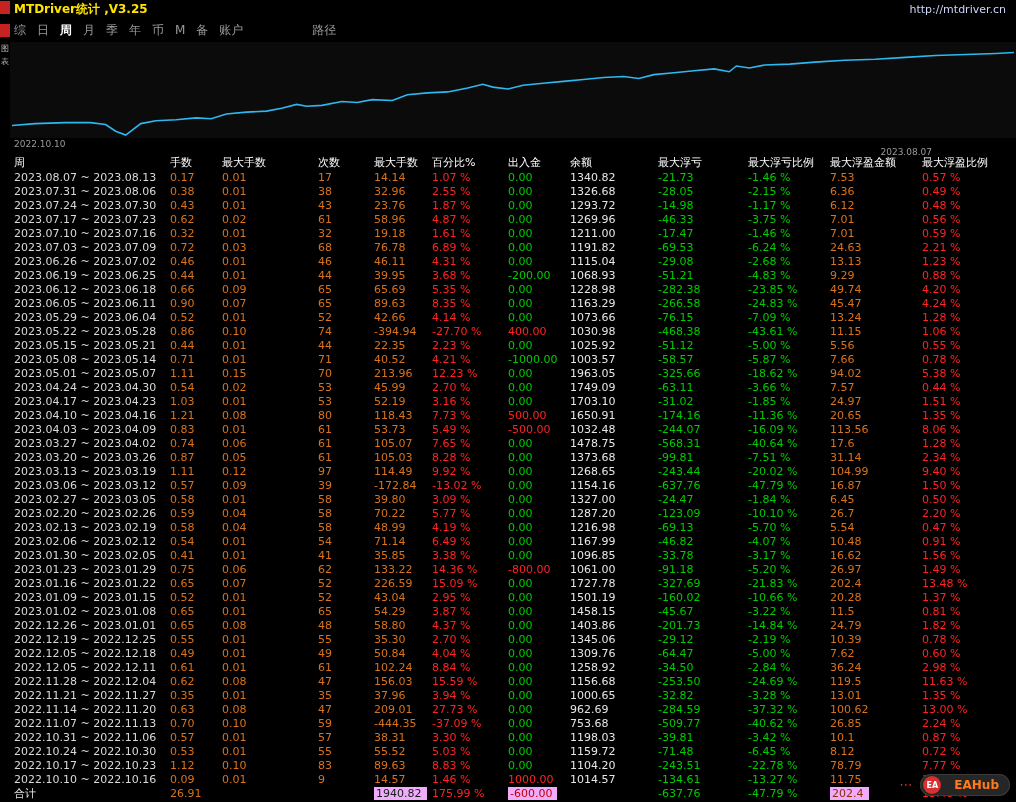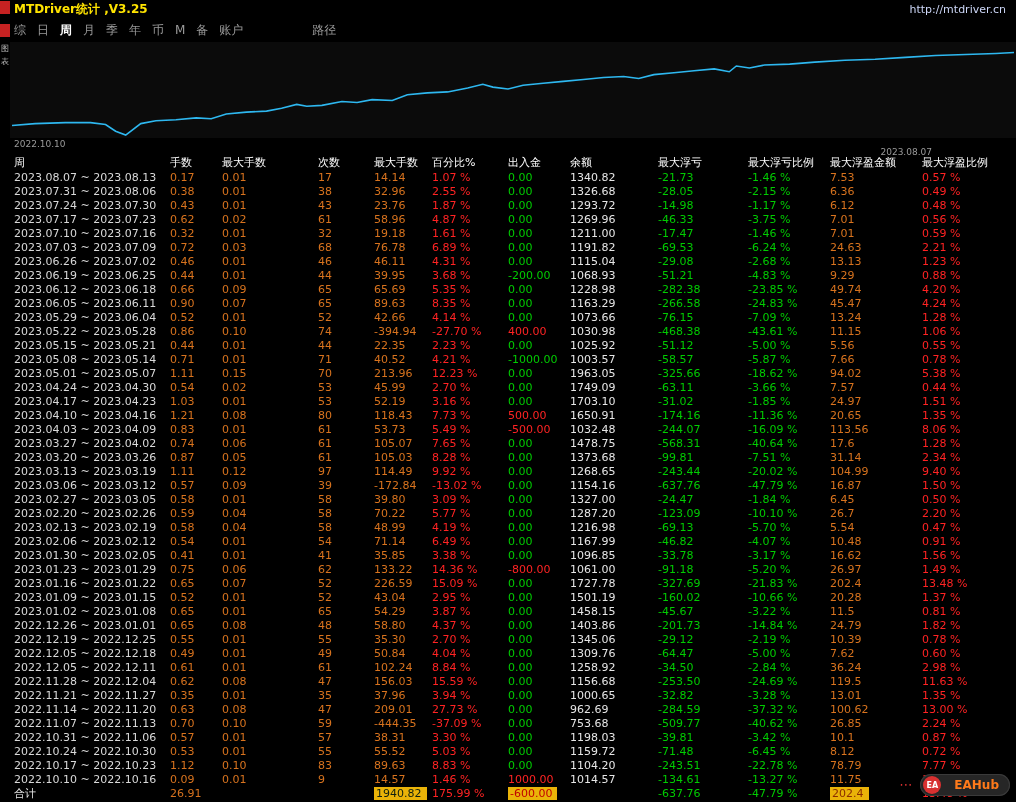--- a/index.html
+++ b/index.html
@@ -38,21 +38,21 @@
     align-items:center;padding-left:4px;white-space:nowrap;
   }
   .thead{height:16px;color:#fff;}
   .row{height:14px;}
   .total-row{height:14px;}
   .c-date{color:#d9d9d9;}
   .c-white{color:#e6e6e6;}
   .c-orange{color:#d8731e;}
   .c-red{color:#ff2323;}
   .c-green{color:#00cc00;}
-  .hl{display:inline-block;background:#eab308;padding:0 5px 0 2px;line-height:13px;}
+  .hl{display:inline-block;background:#f0abfc;padding:0 5px 0 2px;line-height:13px;}
   .hl-dark{color:#102010;}
   .hl-red{color:#c00000;}
   .hl-brown{color:#8a2d00;}
   
   .watermark{position:absolute;right:6px;bottom:6px;display:flex;align-items:center;gap:6px;z-index:8;}
   .wm-dots{color:#d83030;font-size:13px;letter-spacing:2px;line-height:10px;}
   .wm-pill{display:flex;align-items:center;gap:13px;background:#262626;border-radius:13px;
     padding:2px 11px 2px 3px;box-shadow:0 0 0 1px #3a3a3a inset;}
   .ea-circle{width:18px;height:18px;border-radius:50%;background:#d83030;color:#fff;
     font-size:8px;font-weight:bold;display:flex;align-items:center;justify-content:center;}

